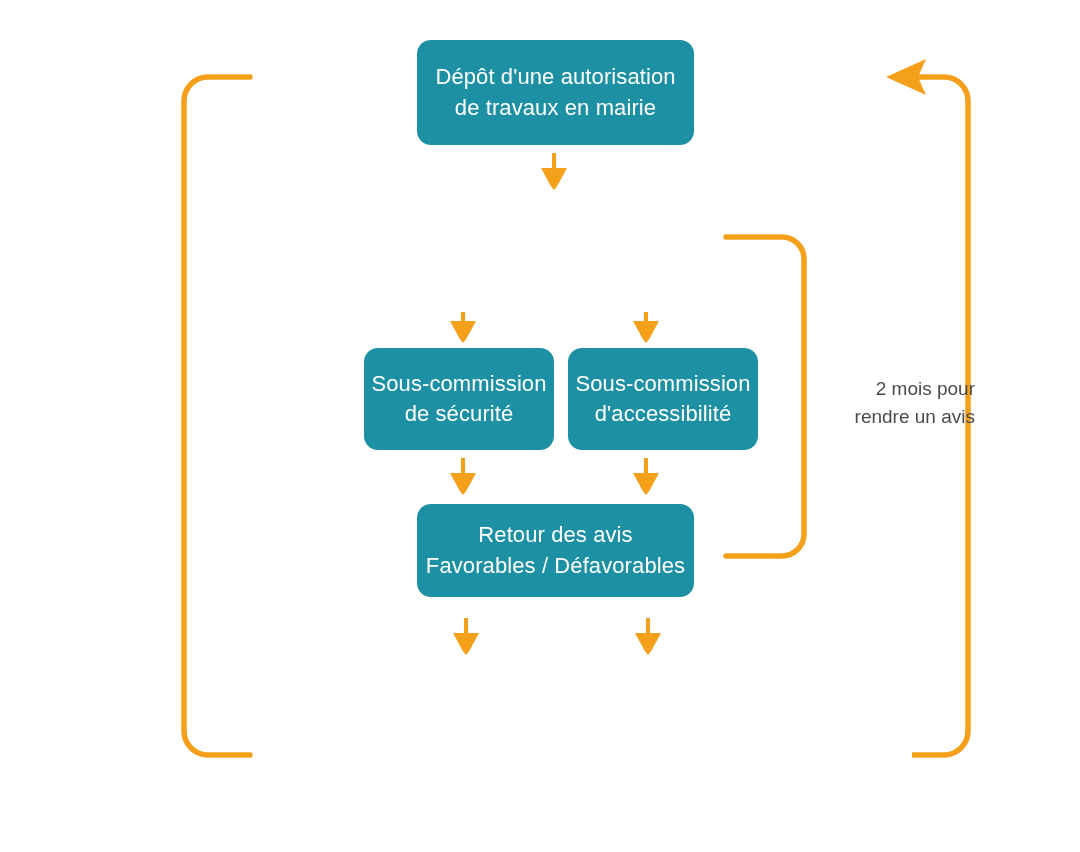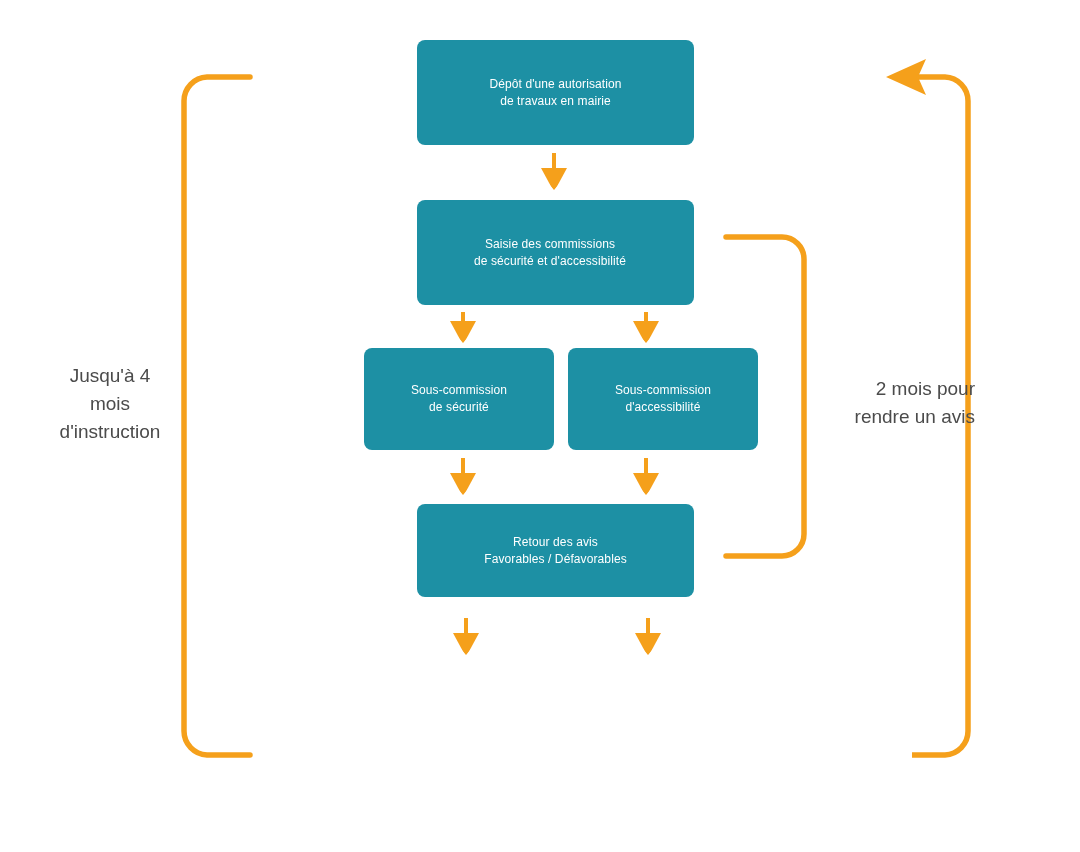--- a/index.html
+++ b/index.html
@@ -23,27 +23,27 @@
     left: 0; top: 0;
     width: 1080px; height: 852px;
     z-index: 1;
   }
 
   
   .node {
     position: absolute;
     z-index: 2;
     background: #1d90a4;
-    border-radius: 8px;
+    border-radius: 14px;
     color: #ffffff;
     display: flex;
     align-items: center;
     justify-content: center;
     text-align: center;
-    font-size: 12px;
+    font-size: 22px;
     line-height: 1.38;
     font-weight: 400;
     letter-spacing: 0.1px;
     padding: 6px 4px;
   }
   .node .txt { display: block; white-space: pre-line; }
 
   #node-depot       { left: 417px; top: 40px;  width: 277px; height: 105px; }
   #node-saisie      { left: 417px; top: 200px; width: 277px; height: 105px; }
   #node-securite    { left: 364px; top: 348px; width: 190px; height: 102px; }
@@ -128,42 +128,35 @@
       <path d="M 635 633 L 661 633 L 648 657 Z" fill="#f5a01b"></path>
       <path d="M 642 648 L 648 655 L 654 648 L 648 661 Z" fill="#ffffff"></path>
     </g>
   </svg>
 
   <div class="node" id="node-depot">
     <span class="txt">Dépôt d'une autorisation
 de travaux en mairie</span>
   </div>
 
-  <div class="node" id="node-saisie">
-    <span class="txt">Saisie des commissions
-de sécurité et d'accessibilité</span>
-  </div>
 
   <div class="node" id="node-securite">
     <span class="txt">Sous-commission
 de sécurité</span>
   </div>
 
   <div class="node" id="node-accessibilite">
     <span class="txt">Sous-commission
 d'accessibilité</span>
   </div>
 
   <div class="node" id="node-retour">
     <span class="txt">Retour des avis
 Favorables / Défavorables</span>
   </div>
 
 
 
-  <div class="side-label" id="label-left">Jusqu'à 4
-mois
-d'instruction</div>
 
   <div class="side-label" id="label-right">2 mois pour
 rendre un avis</div>
 
 </div>
 
 </body></html>

